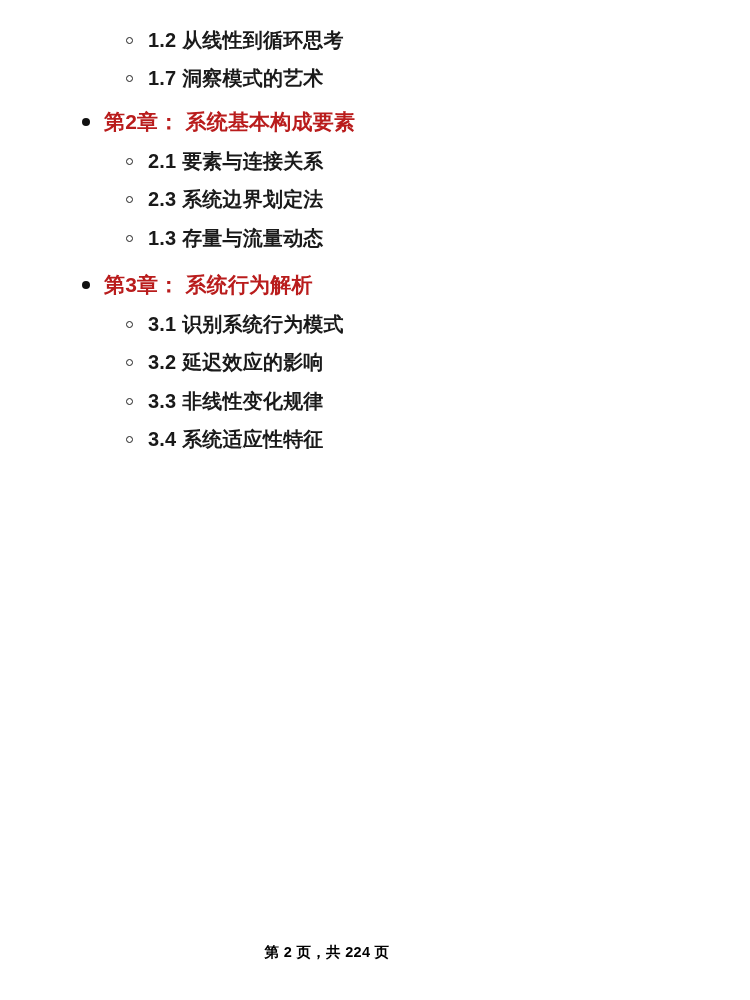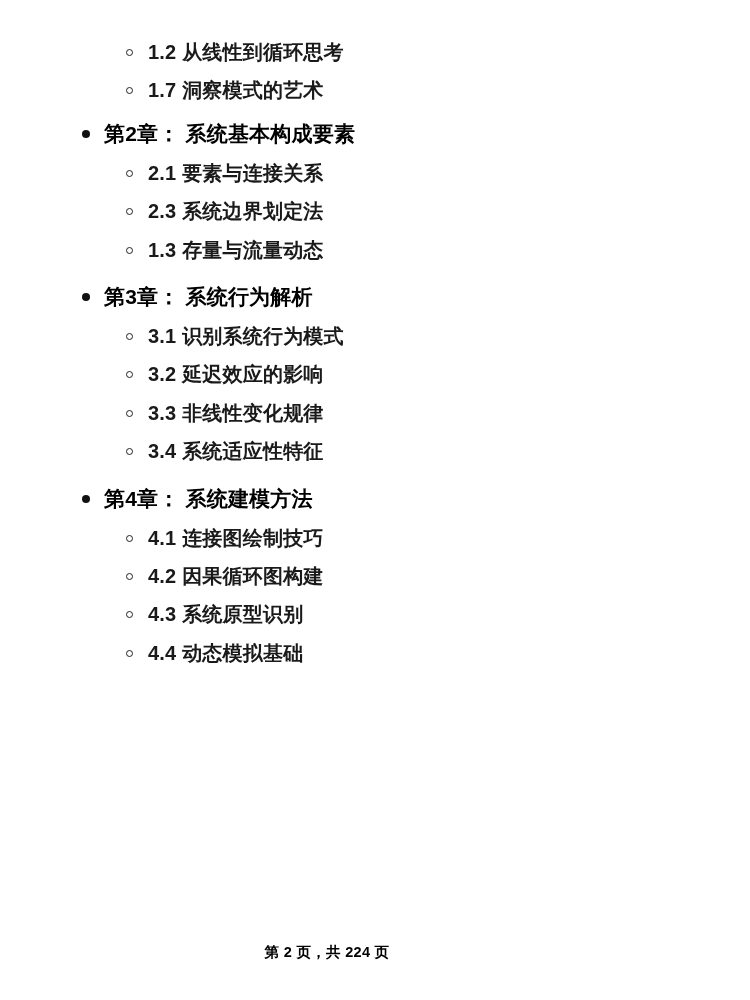--- a/index.html
+++ b/index.html
@@ -13,39 +13,39 @@
     font-family: "Liberation Sans", sans-serif;
     color: #1a1a1a;
     overflow: hidden;
   }
 
   .page {
     position: relative;
     width: 654px;
     height: 1000px;
     box-sizing: border-box;
-    padding: 36px 60px 0 60px;
+    padding: 24px 60px 0 60px;
   }
 
   .toc {
     list-style: none;
     margin: 0;
     padding: 0;
   }
 
   
   .chapter {
     position: relative;
     margin: 0 0 6px 0;
     padding: 0 0 0 44px;
     font-size: 21px;
     line-height: 1.62;
     font-weight: 700;
     letter-spacing: 0.2px;
-    color: #000000;
+    color: #b91c1c;
   }
   .chapter::before {
     content: "";
     position: absolute;
     left: 22px;
     top: 13px;
     width: 8px;
     height: 8px;
     border-radius: 50%;
     background: #111111;
@@ -119,27 +119,18 @@
   <div class="group">
     <div class="chapter">第3章： 系统行为解析</div>
     <ul class="toc">
       <li class="section">3.1 识别系统行为模式</li>
       <li class="section">3.2 延迟效应的影响</li>
       <li class="section">3.3 非线性变化规律</li>
       <li class="section">3.4 系统适应性特征</li>
     </ul>
   </div>
 
-  <div class="group">
-    <div class="chapter">第4章： 系统建模方法</div>
-    <ul class="toc">
-      <li class="section">4.1 连接图绘制技巧</li>
-      <li class="section">4.2 因果循环图构建</li>
-      <li class="section">4.3 系统原型识别</li>
-      <li class="section">4.4 动态模拟基础</li>
-    </ul>
-  </div>
 
   <div class="footer">
     <span>第 2 页，共 224 页</span>
   </div>
 
 </div>
 
 </body></html>

